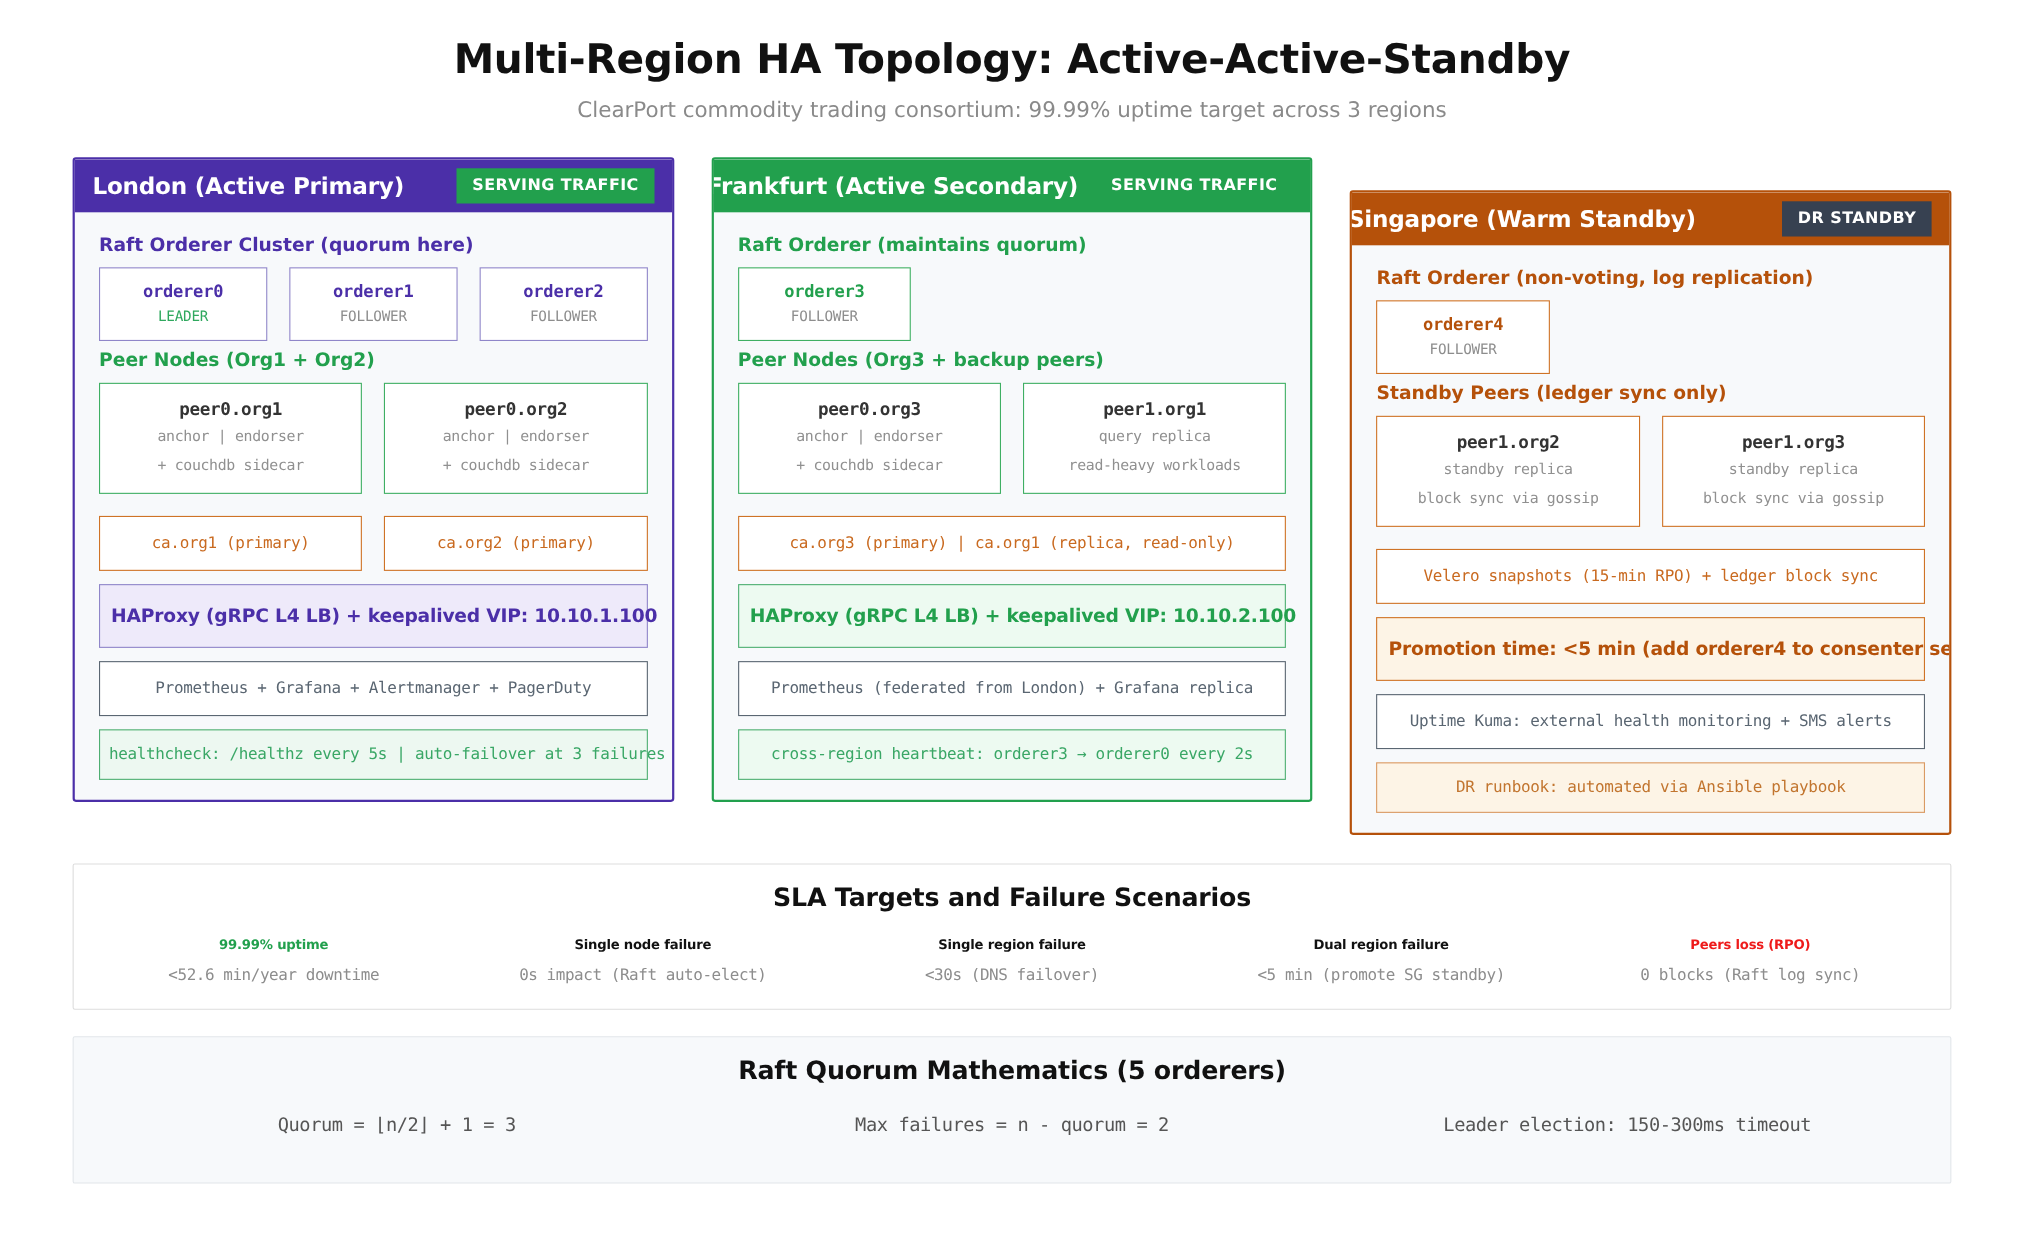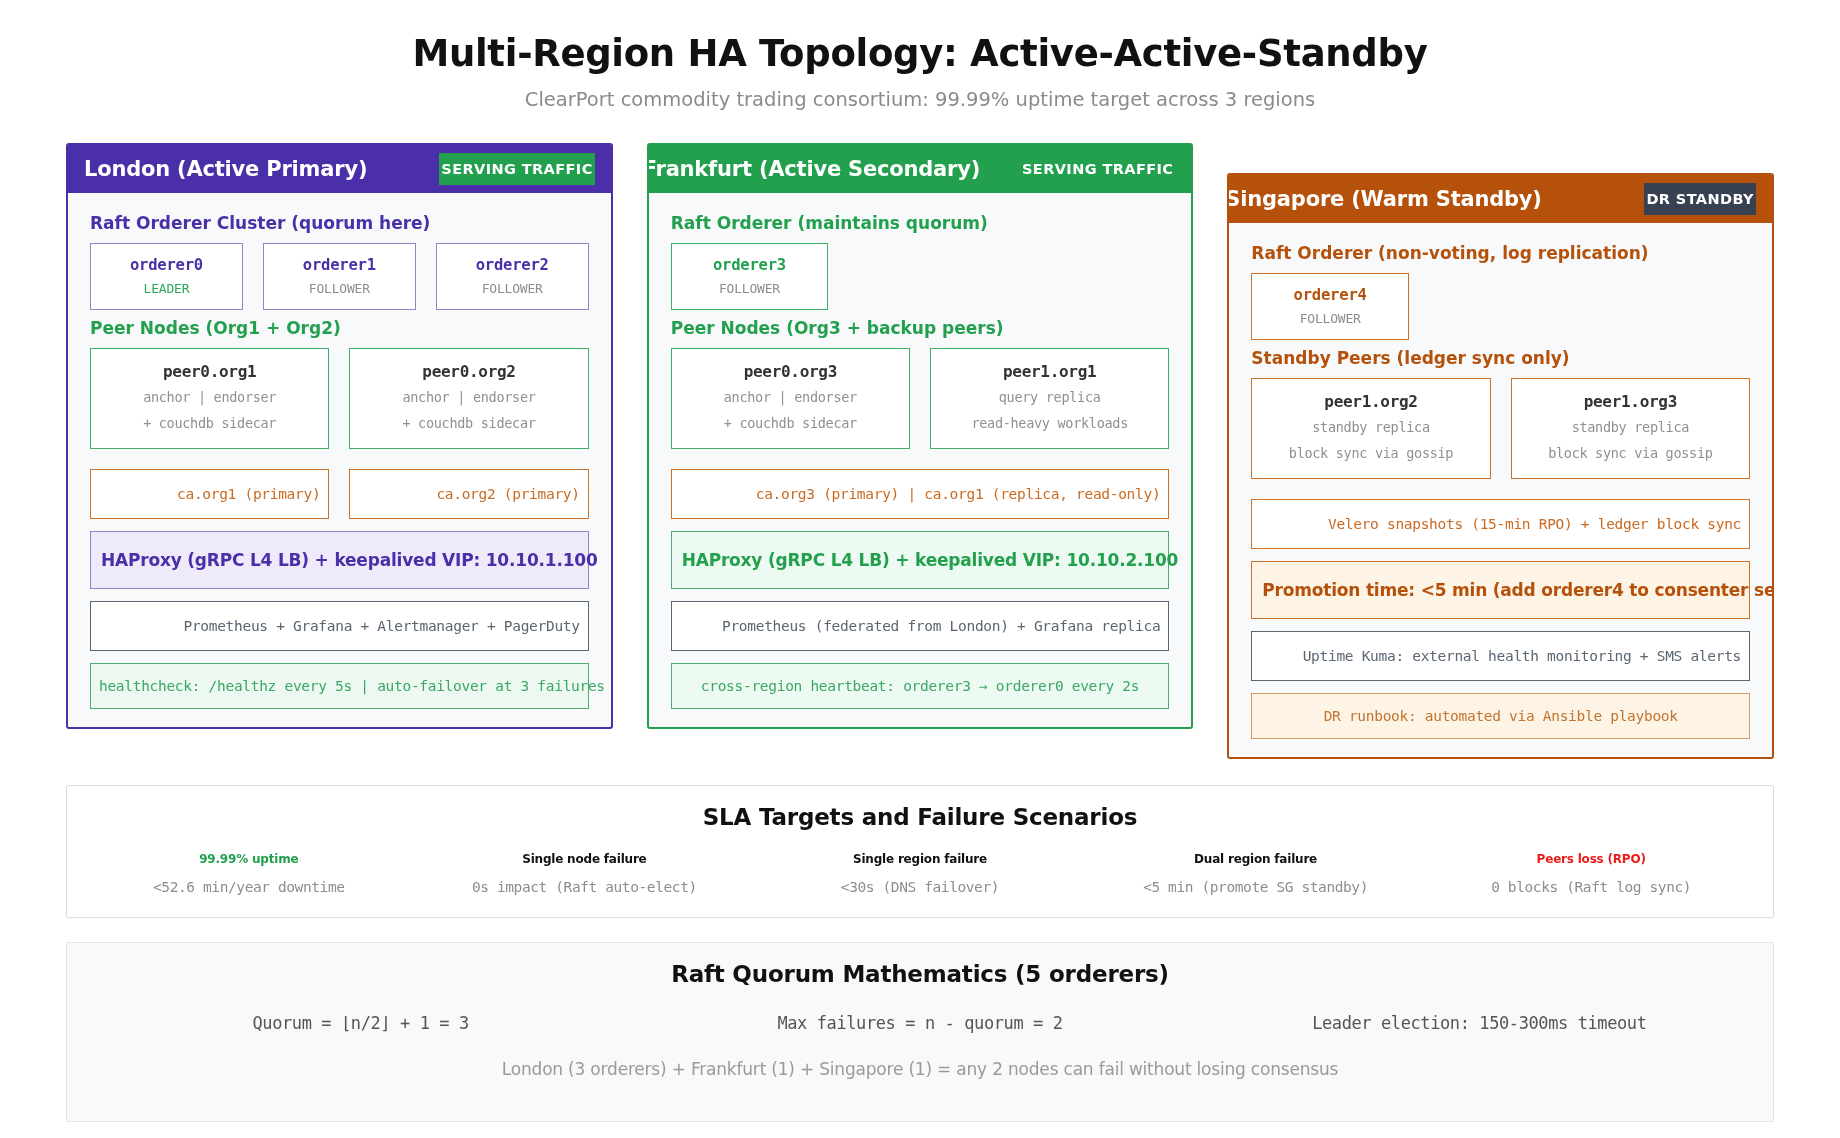--- a/index.html
+++ b/index.html
@@ -33,21 +33,21 @@
     position: relative;
   }
   .region-head {
     height: 48px; display: flex; align-items: center;
     justify-content: space-between; padding: 0 16px;
     color: #ffffff; white-space: nowrap;
   }
   .region-head .rtitle { font-size: 21px; font-weight: bold; letter-spacing: -0.2px; }
   .badge {
     font-size: 14.5px; font-weight: bold; letter-spacing: 0.4px;
-    padding: 8px 2px; color: #ffffff; white-space: nowrap;
+    padding: 8px 14px; color: #ffffff; white-space: nowrap;
   }
   .region-body { padding: 14px 22px 18px 22px; }
 
   .sec-label { font-size: 17px; font-weight: bold; margin: 6px 0 10px 0; }
 
   .node-row { display: flex; gap: 20px; margin-bottom: 8px; }
   .node-row.cols3 > * { flex: 1 1 0; }
   .node-row.cols2 > * { flex: 1 1 0; }
   .node-row.cols1 > * { flex: 0 0 31.6%; }
 
@@ -74,21 +74,21 @@
     font-size: 16px; font-weight: bold; color: #333333; letter-spacing: -0.3px;
   }
   .peer .pmeta {
     font-family: "DejaVu Sans Mono", monospace;
     font-size: 13.5px; color: #909090; margin-top: 7px; letter-spacing: -0.3px;
     line-height: 1.45;
   }
 
   .strip {
     border: 1px solid #cccccc; background: #ffffff;
-    padding: 16px 8px; text-align: right; margin-top: 12px;
+    padding: 16px 8px; text-align: center; margin-top: 12px;
     font-family: "DejaVu Sans Mono", monospace;
     font-size: 14.5px; letter-spacing: -0.3px; color: #555555;
     white-space: nowrap; overflow: visible;
   }
   .strip.ca   { border-color: #cf7326; color: #c96a20; }
   .strip.mono-grey { border-color: #5a6672; color: #5a6672; }
 
   .ca-row { display: flex; gap: 20px; }
   .ca-row > * { flex: 1 1 0; min-width: 0; }
 
@@ -333,16 +333,15 @@
     </div>
   </div>
 
   <div class="panel quorum">
     <div class="panel-title">Raft Quorum Mathematics (5 orderers)</div>
     <div class="q-row">
       <div class="q-cell">Quorum = ⌊n/2⌋ + 1 = 3</div>
       <div class="q-cell">Max failures = n - quorum = 2</div>
       <div class="q-cell">Leader election: 150-300ms timeout</div>
     </div>
-    <div class="q-note">London (3 orderers) + Frankfurt (1) + Singapore (1) = any 2 nodes can fail without losing consensus</div>
   </div>
 
 </div>
 
 </body></html>

